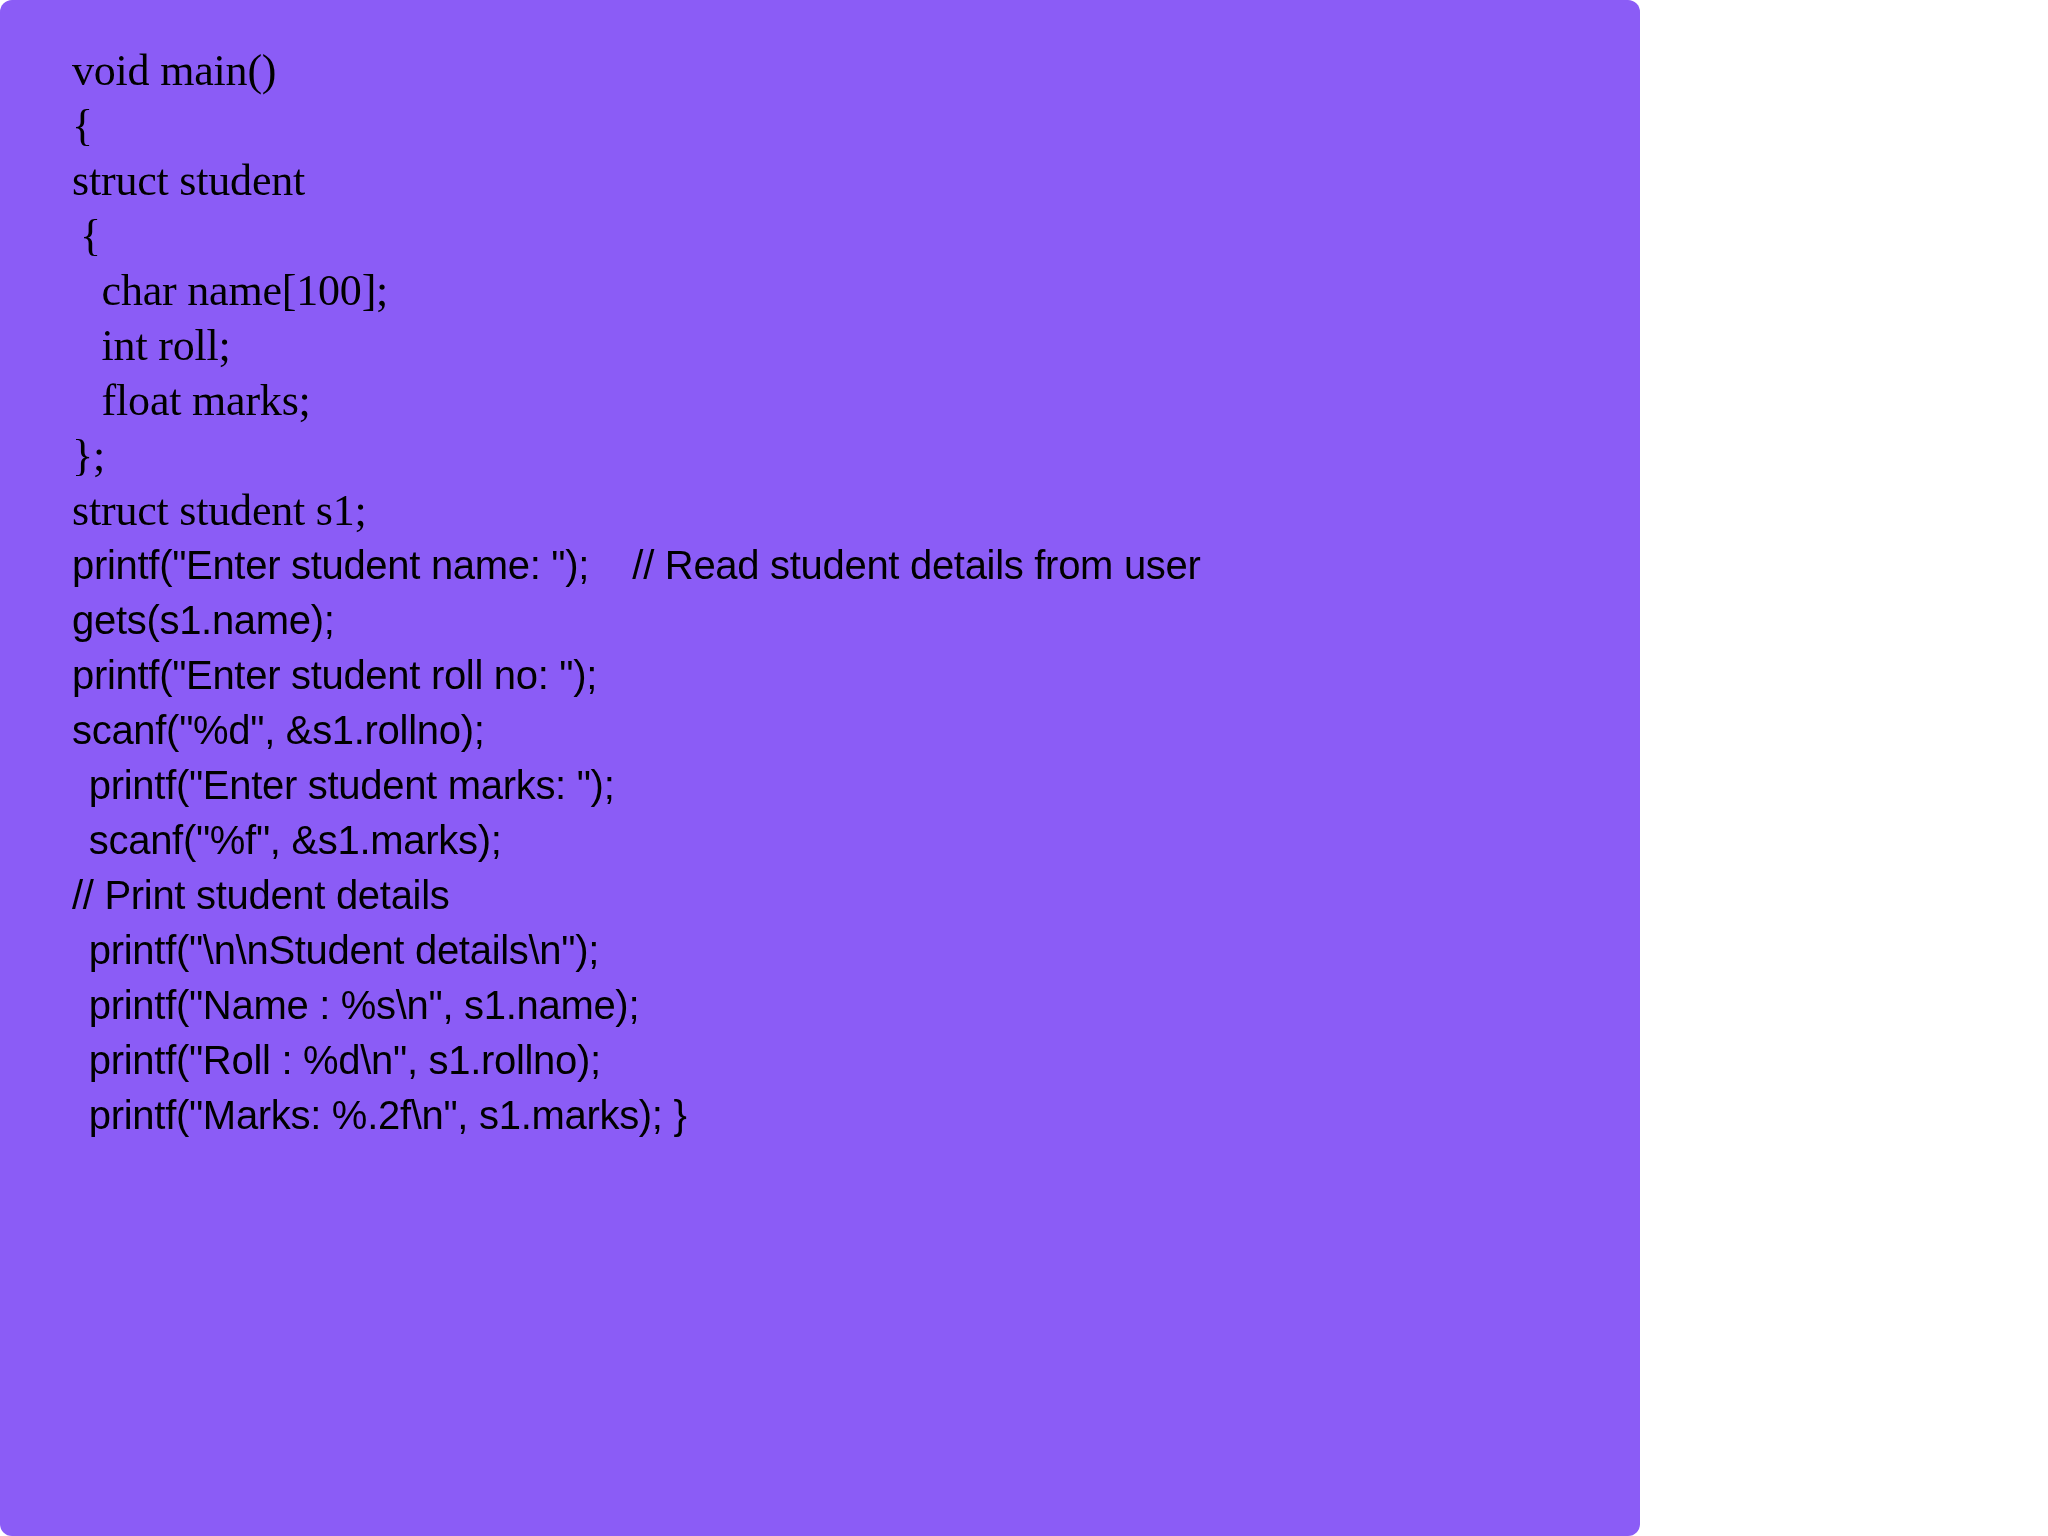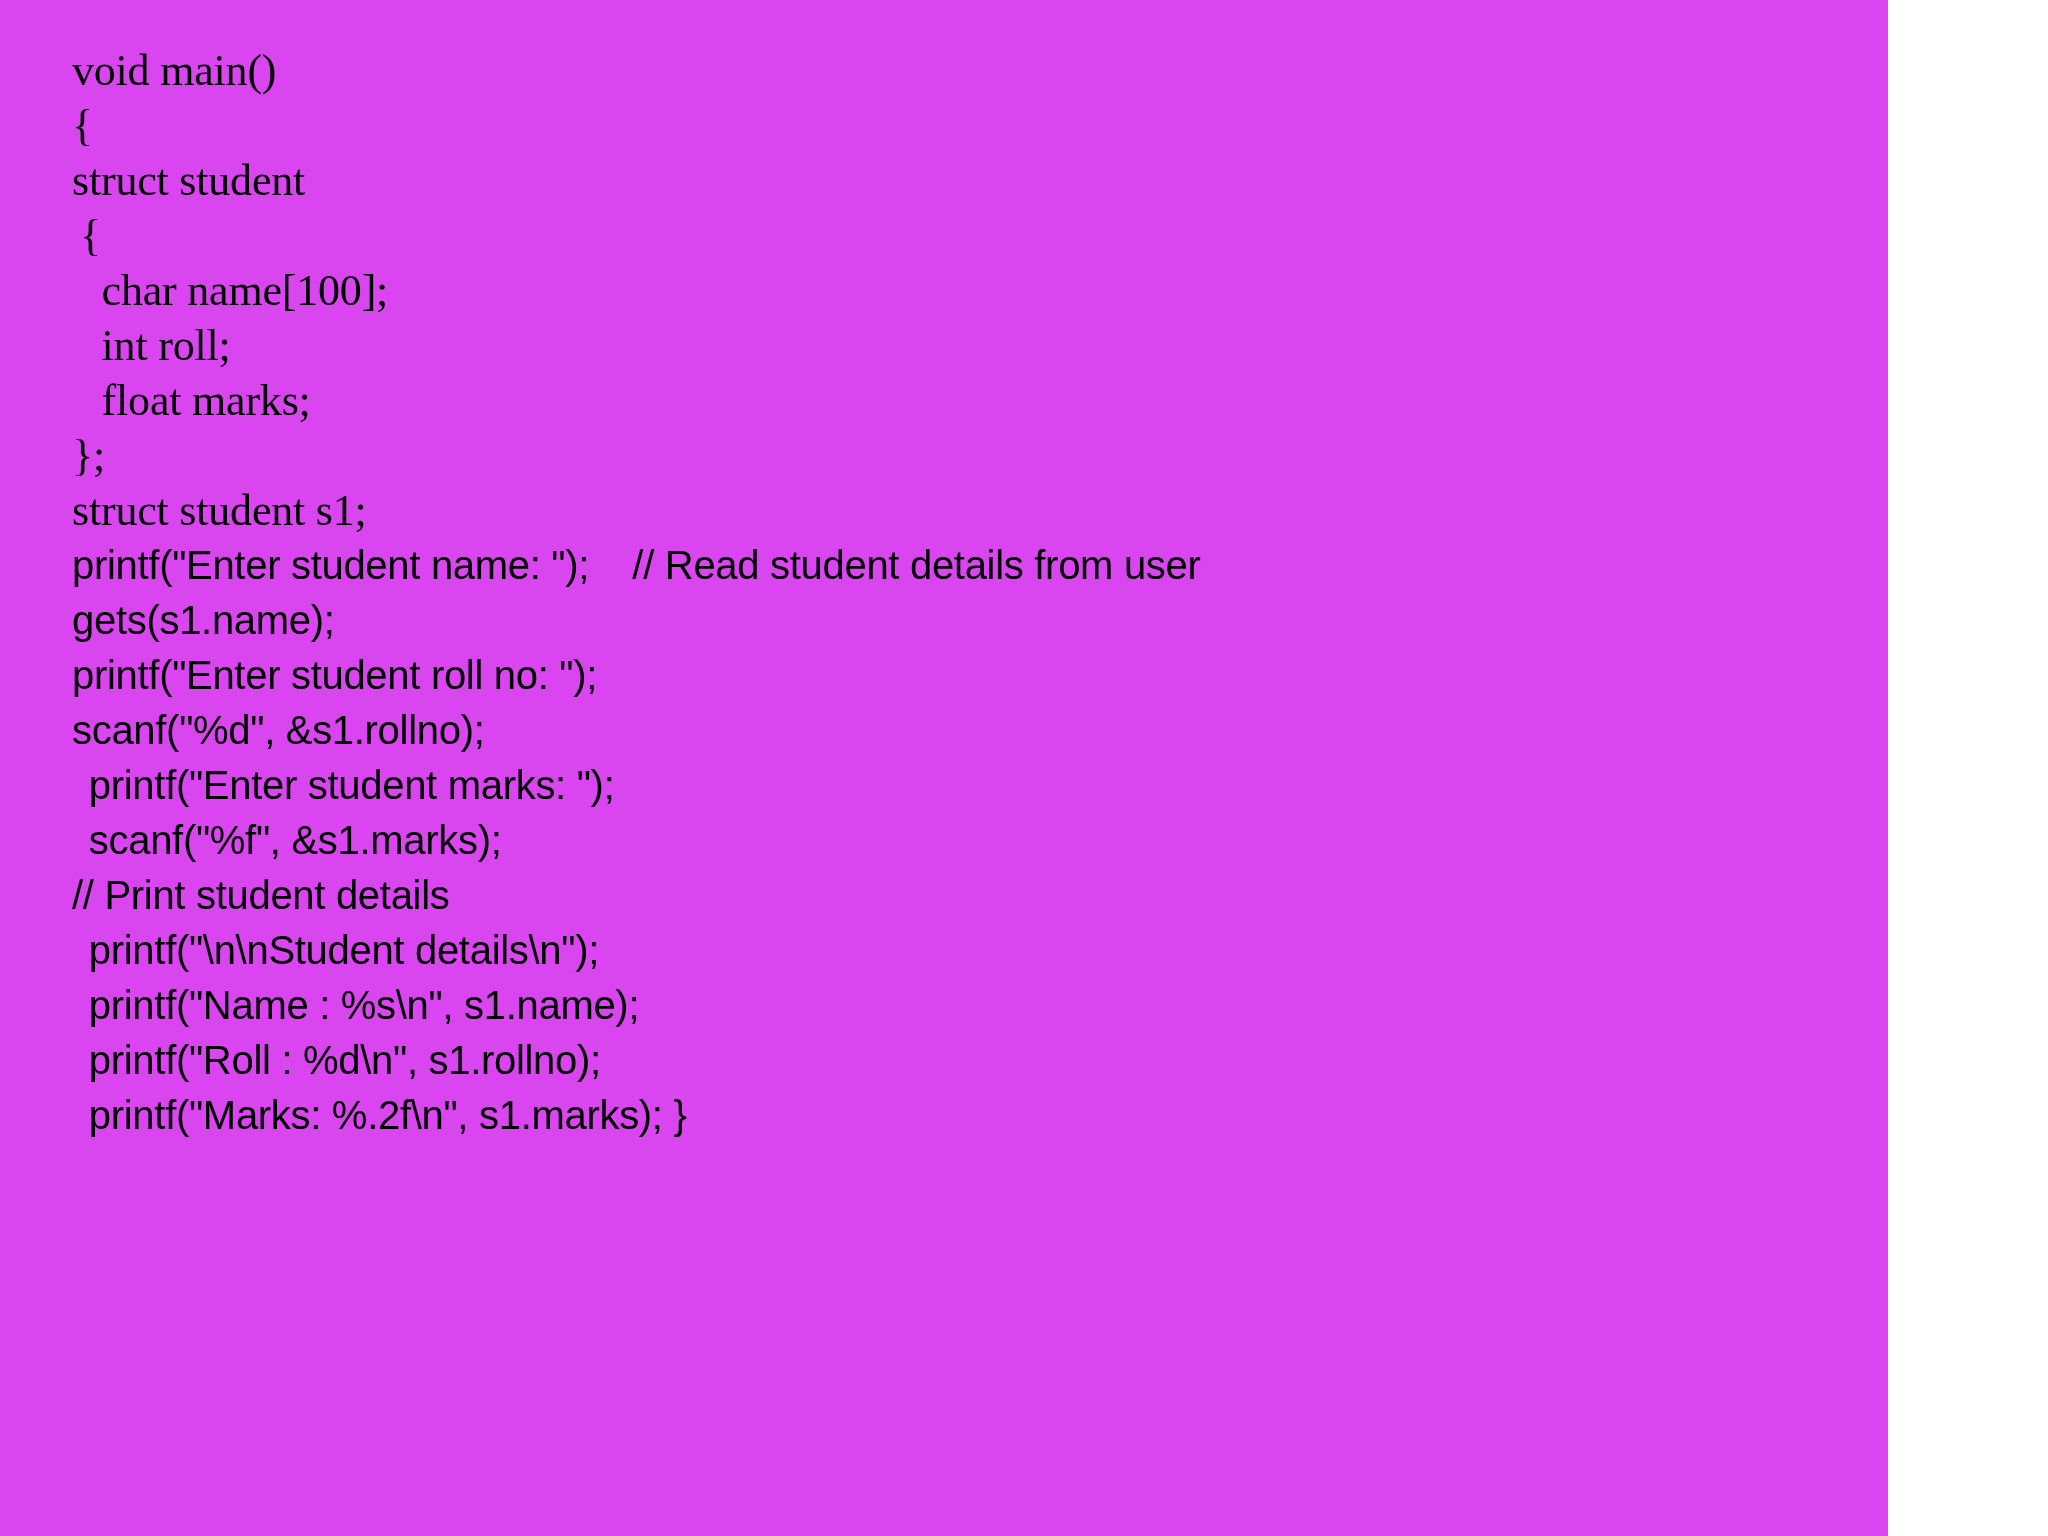--- a/index.html
+++ b/index.html
@@ -3,24 +3,25 @@
 <meta charset="utf-8">
 <title>C Program Listing</title>
 <style>
   html, body {
     margin: 0;
     padding: 0;
     background: #ffffff;
   }
   #page {
     position: relative;
-    width: 1888px;
+    width: 1640px;
     height: 1536px;
-    background: #d946ef;
+    background: #8b5cf6;
     overflow: hidden;
+    border-radius: 12px;
   }
   #code-listing {
     position: absolute;
     left: 0;
     top: 0;
     width: 2048px;
     height: 1536px;
     padding: 30px 0 0 0;
     box-sizing: border-box;
   }

